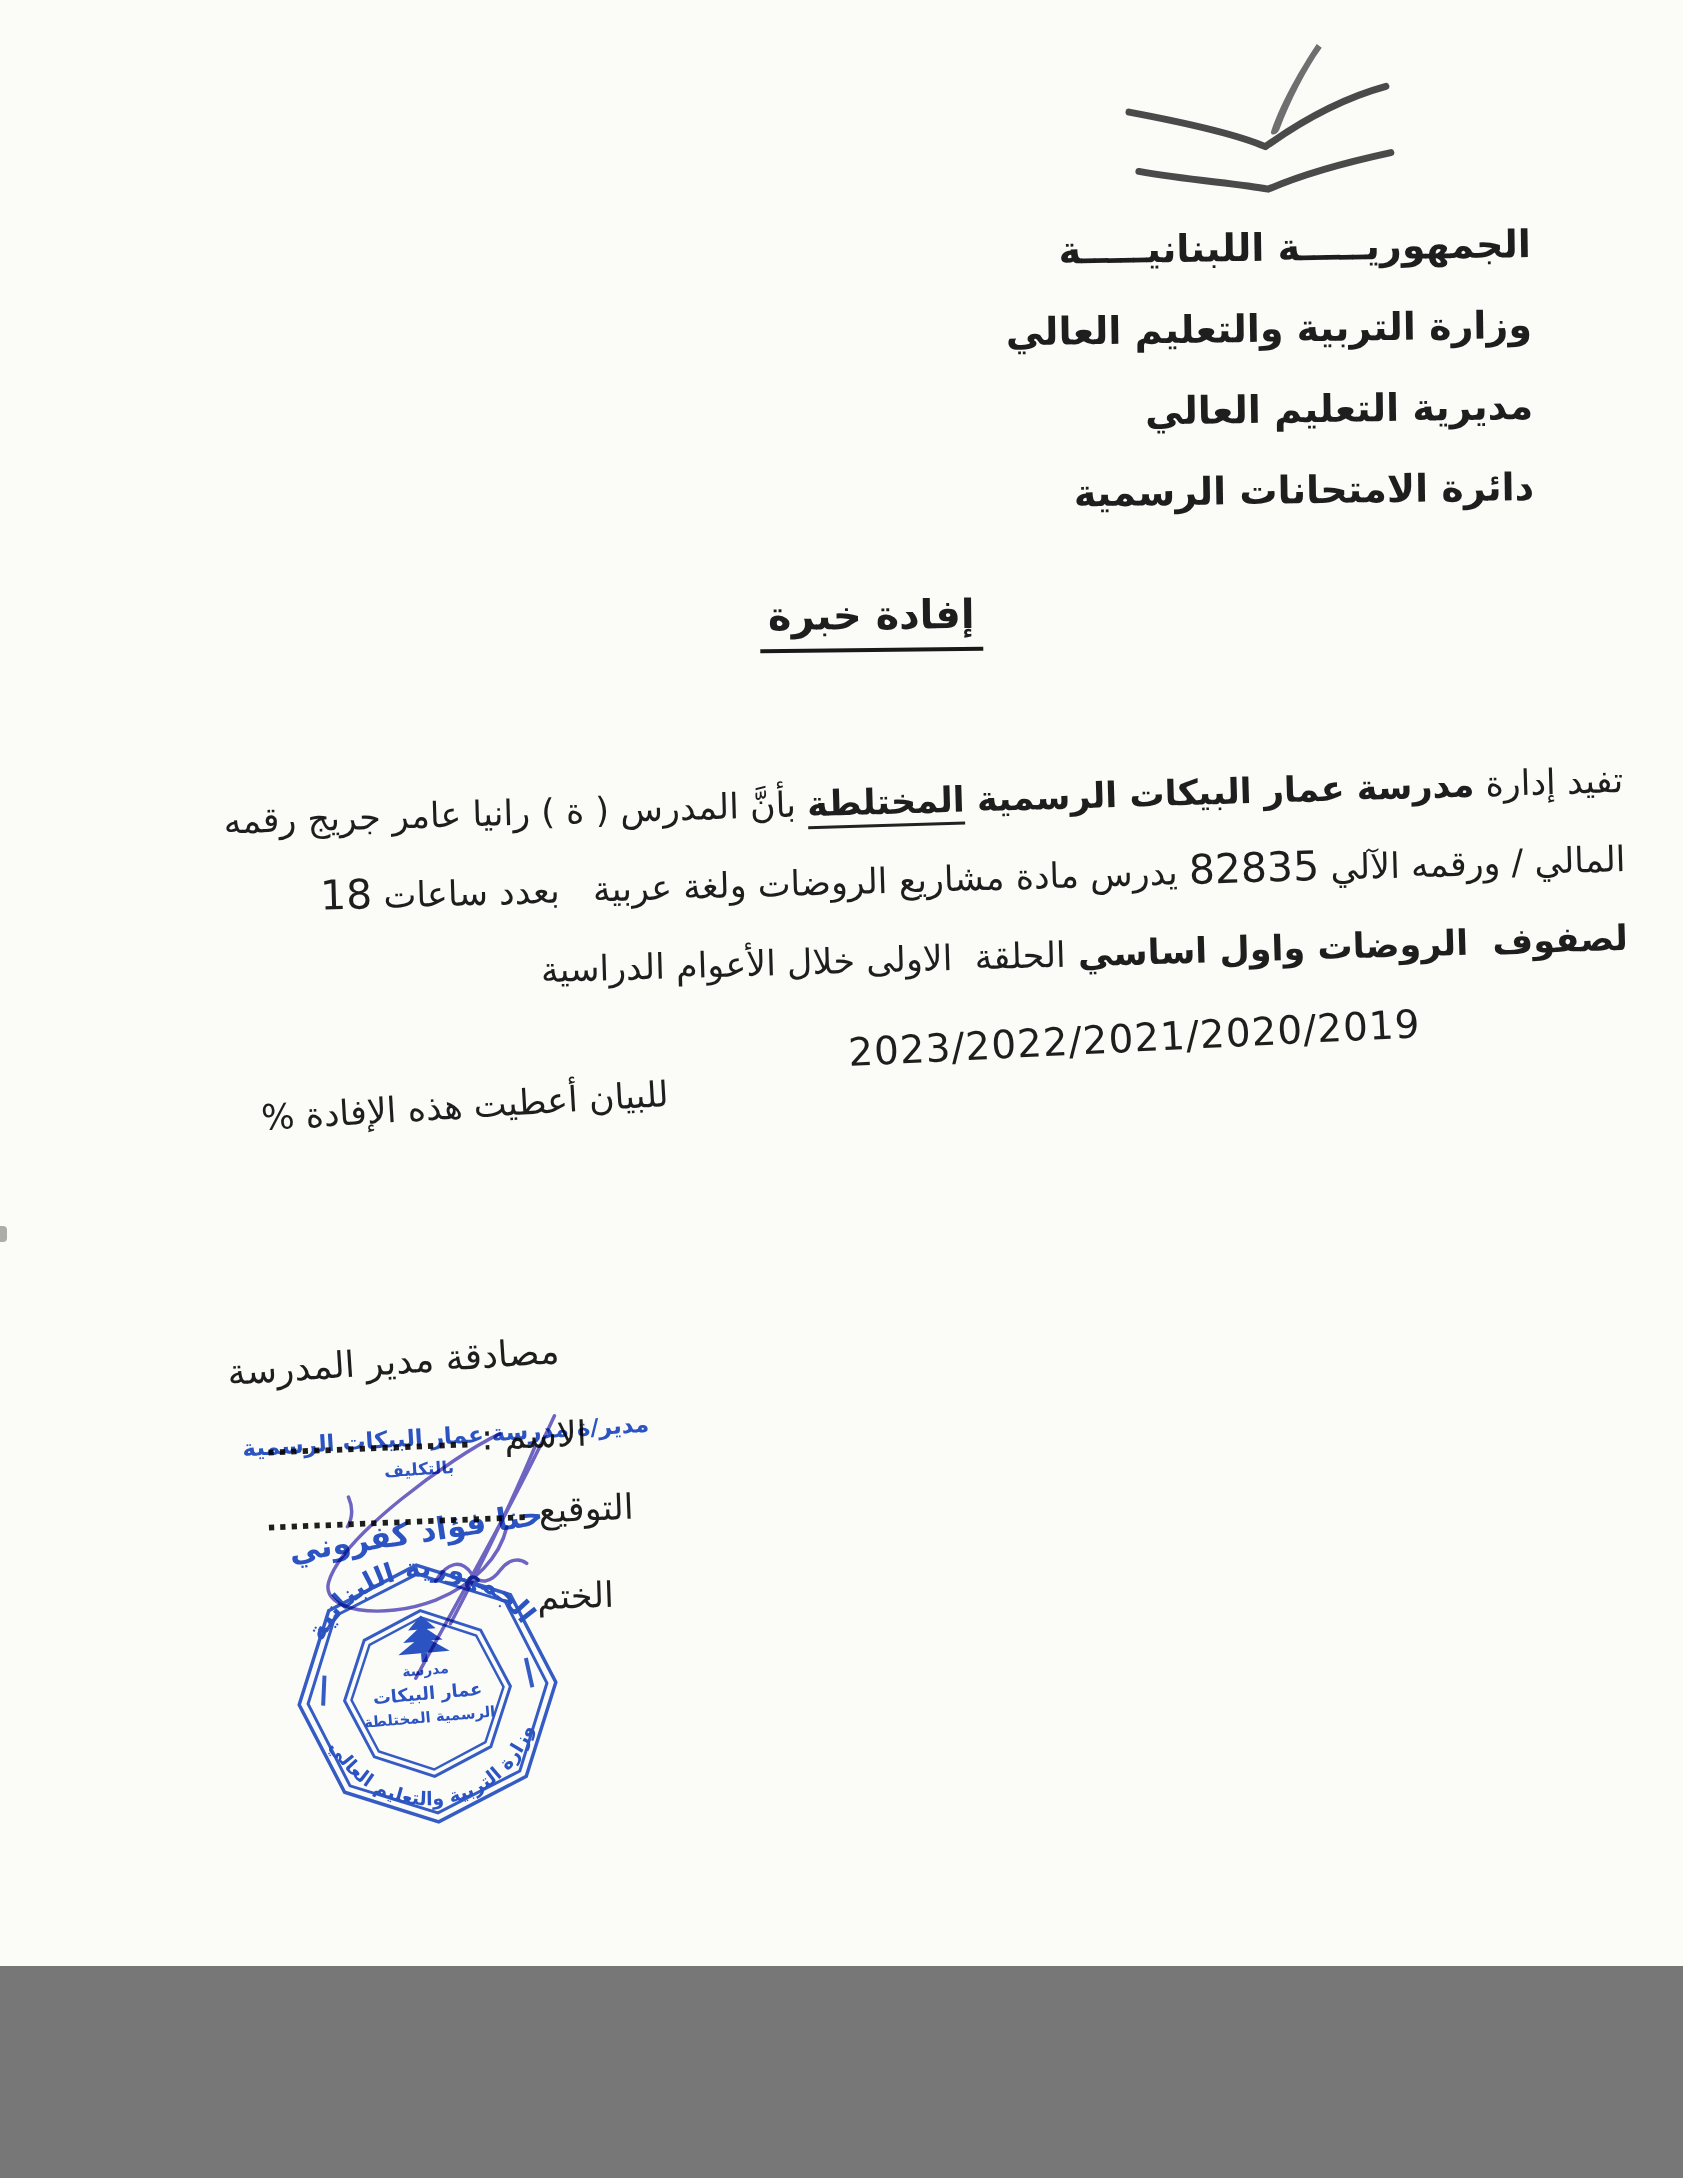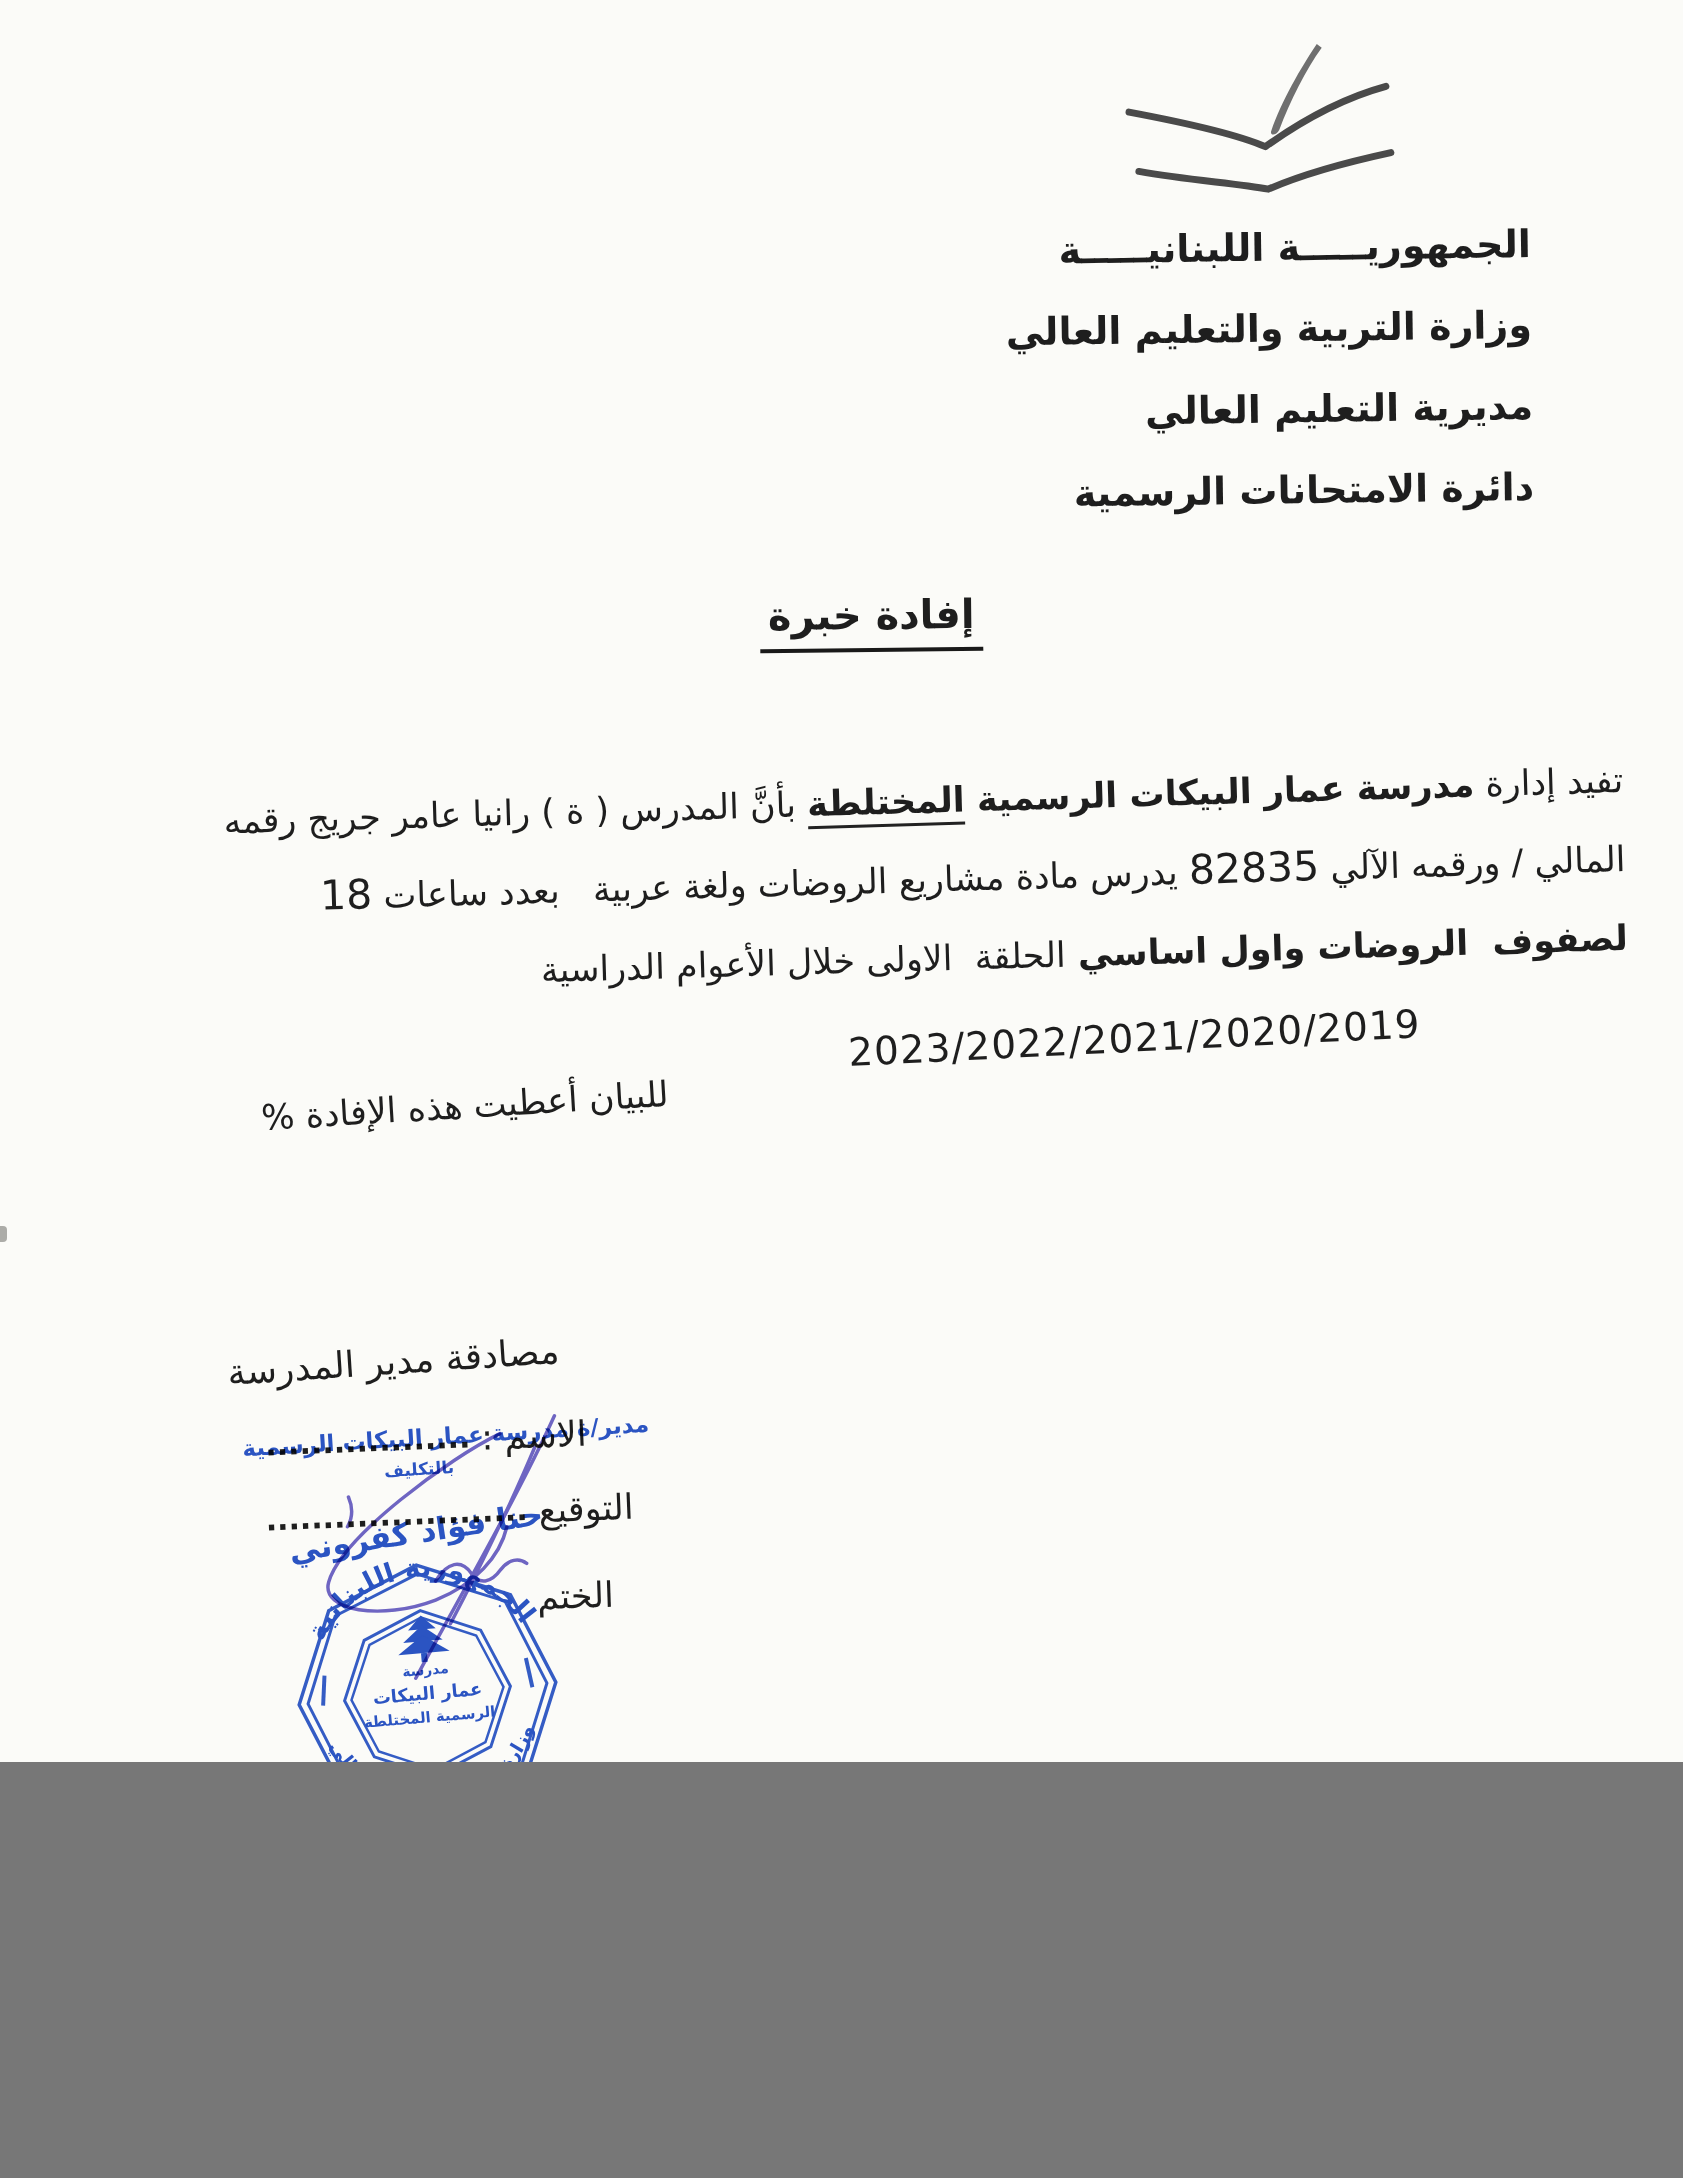--- a/index.html
+++ b/index.html
@@ -1,17 +1,17 @@
 <!DOCTYPE html>
 <html lang="ar"><head>
 <meta charset="utf-8">
 <style>
   html,body{margin:0;padding:0;background:#777;}
   .page{
-    position:relative;width:1683px;height:1762px;margin:0 auto;
+    position:relative;width:1683px;height:1966px;margin:0 auto;
     background:#fbfbf8;overflow:hidden;
     font-family:"DejaVu Sans",sans-serif;color:#1e1e1e;
   }
   .abs{position:absolute;}
   
   .letterhead{right:153px;top:204px;text-align:right;font-weight:bold;
     font-size:38px;line-height:81px;direction:rtl;white-space:nowrap;
     transform:rotate(-0.8deg);transform-origin:right top;}
   .letterhead .ln2{margin-left:46px;}
   .letterhead .ln3{margin-left:67px;}

